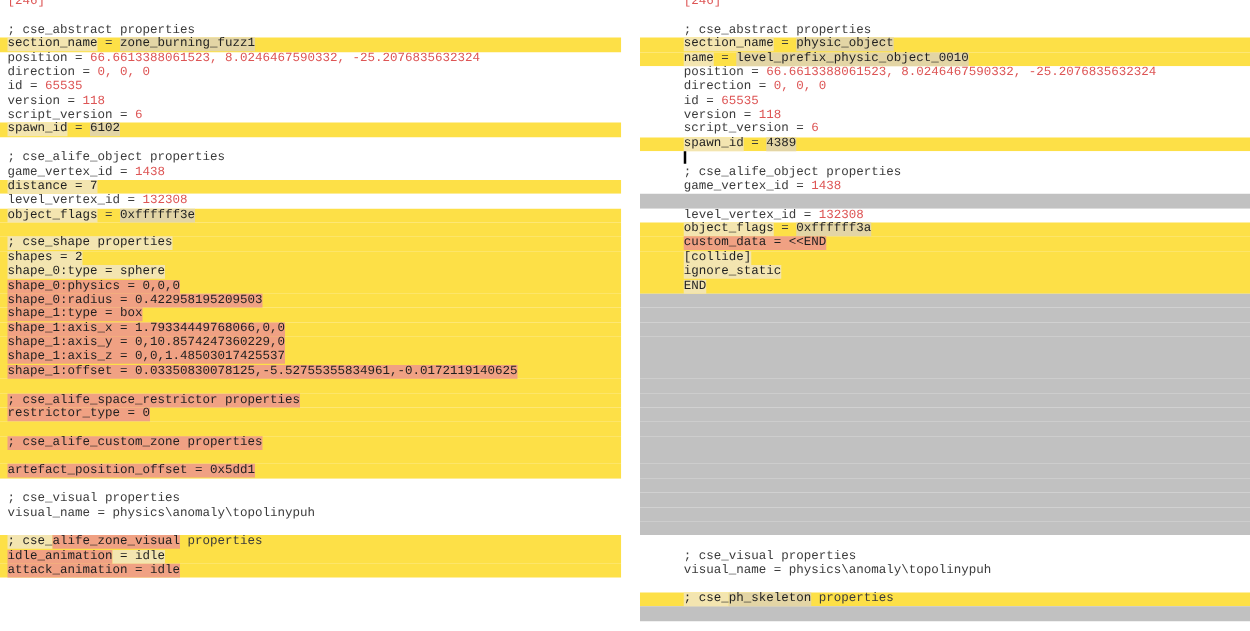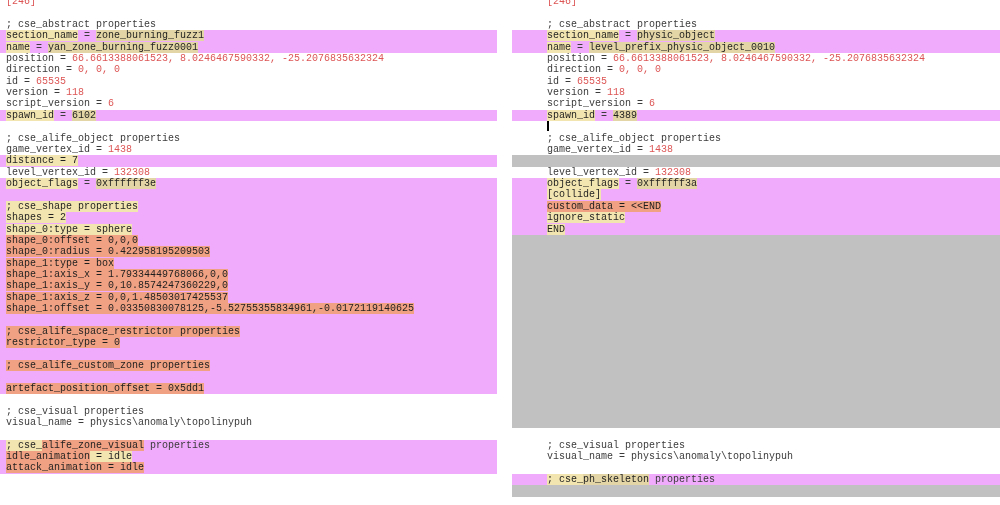--- a/index.html
+++ b/index.html
@@ -13,58 +13,57 @@
   #pane-left{left:0;width:497px;}
   #pane-right{left:512px;width:488px;}
   .sep{position:absolute;left:497px;top:0;width:15px;height:505px;background:#ffffff;}
   .line{
     height:11.375px;line-height:11.4px;white-space:pre;
     box-sizing:border-box;overflow:visible;
   }
   #pane-left .line{padding-left:6px;}
   #pane-right .line{padding-left:35px;}
   .bg-w{background:#ffffff;}
-  .bg-g{background:#f0abfc;}
+  .bg-g{background:#fde047;}
   .bg-gray{background:#c1c1c1;}
   .run-txt{color:#3b3b3b;}
   .run-red{color:#dd5555;}
   .run-tan{background:#f3e5b0;color:#1f1f1f;}
   .run-tan2{background:#e3d5a5;color:#1f1f1f;}
   .run-sal{background:#f0a183;color:#1f1f1f;}
   .caret{
     display:inline-block;width:1.5px;height:10px;
     background:#000;vertical-align:middle;
   }
 </style>
 </head>
 <body>
 
 <div class="pane" id="pane-left">
     <div class="line bg-w"><span class="run-red">[246]</span></div>
     <div class="line bg-w"></div>
     <div class="line bg-w"><span class="run-txt">; cse_abstract properties</span></div>
     <div class="line bg-g"><span class="run-tan">section_name</span><span class="run-txt"> = </span><span class="run-tan2">zone_burning_fuzz1</span></div>
-    <div class="line bg-g"><span class="run-tan">name</span><span class="run-txt"> = </span><span class="run-tan2">yan_zone_burning_fuzz0001</span></div>
     <div class="line bg-w"><span class="run-txt">position = </span><span class="run-red">66.6613388061523, 8.0246467590332, -25.2076835632324</span></div>
     <div class="line bg-w"><span class="run-txt">direction = </span><span class="run-red">0, 0, 0</span></div>
     <div class="line bg-w"><span class="run-txt">id = </span><span class="run-red">65535</span></div>
     <div class="line bg-w"><span class="run-txt">version = </span><span class="run-red">118</span></div>
     <div class="line bg-w"><span class="run-txt">script_version = </span><span class="run-red">6</span></div>
     <div class="line bg-g"><span class="run-tan">spawn_id</span><span class="run-txt"> = </span><span class="run-tan2">6102</span></div>
     <div class="line bg-w"></div>
     <div class="line bg-w"><span class="run-txt">; cse_alife_object properties</span></div>
     <div class="line bg-w"><span class="run-txt">game_vertex_id = </span><span class="run-red">1438</span></div>
     <div class="line bg-g"><span class="run-tan">distance = 7</span></div>
     <div class="line bg-w"><span class="run-txt">level_vertex_id = </span><span class="run-red">132308</span></div>
     <div class="line bg-g"><span class="run-tan">object_flags</span><span class="run-txt"> = </span><span class="run-tan2">0xffffff3e</span></div>
     <div class="line bg-g"></div>
     <div class="line bg-g"><span class="run-tan">; cse_shape properties</span></div>
     <div class="line bg-g"><span class="run-tan">shapes = 2</span></div>
     <div class="line bg-g"><span class="run-tan">shape_0:type = sphere</span></div>
-    <div class="line bg-g"><span class="run-sal">shape_0:offset = 0,0,0</span></div>
+    <div class="line bg-g"><span class="run-sal">shape_0:physics = 0,0,0</span></div>
     <div class="line bg-g"><span class="run-sal">shape_0:radius = 0.422958195209503</span></div>
     <div class="line bg-g"><span class="run-sal">shape_1:type = box</span></div>
     <div class="line bg-g"><span class="run-sal">shape_1:axis_x = 1.79334449768066,0,0</span></div>
     <div class="line bg-g"><span class="run-sal">shape_1:axis_y = 0,10.8574247360229,0</span></div>
     <div class="line bg-g"><span class="run-sal">shape_1:axis_z = 0,0,1.48503017425537</span></div>
     <div class="line bg-g"><span class="run-sal">shape_1:offset = 0.03350830078125,-5.52755355834961,-0.0172119140625</span></div>
     <div class="line bg-g"></div>
     <div class="line bg-g"><span class="run-sal">; cse_alife_space_restrictor properties</span></div>
     <div class="line bg-g"><span class="run-sal">restrictor_type = 0</span></div>
     <div class="line bg-g"></div>
@@ -93,22 +92,22 @@
     <div class="line bg-w"><span class="run-txt">id = </span><span class="run-red">65535</span></div>
     <div class="line bg-w"><span class="run-txt">version = </span><span class="run-red">118</span></div>
     <div class="line bg-w"><span class="run-txt">script_version = </span><span class="run-red">6</span></div>
     <div class="line bg-g"><span class="run-tan">spawn_id</span><span class="run-txt"> = </span><span class="run-tan2">4389</span></div>
     <div class="line bg-w"><span class="caret"></span></div>
     <div class="line bg-w"><span class="run-txt">; cse_alife_object properties</span></div>
     <div class="line bg-w"><span class="run-txt">game_vertex_id = </span><span class="run-red">1438</span></div>
     <div class="line bg-gray"></div>
     <div class="line bg-w"><span class="run-txt">level_vertex_id = </span><span class="run-red">132308</span></div>
     <div class="line bg-g"><span class="run-tan">object_flags</span><span class="run-txt"> = </span><span class="run-tan2">0xffffff3a</span></div>
+    <div class="line bg-g"><span class="run-sal">custom_data = &lt;&lt;END</span></div>
     <div class="line bg-g"><span class="run-tan">[collide]</span></div>
-    <div class="line bg-g"><span class="run-sal">custom_data = &lt;&lt;END</span></div>
     <div class="line bg-g"><span class="run-tan">ignore_static</span></div>
     <div class="line bg-g"><span class="run-tan">END</span></div>
     <div class="line bg-gray"></div>
     <div class="line bg-gray"></div>
     <div class="line bg-gray"></div>
     <div class="line bg-gray"></div>
     <div class="line bg-gray"></div>
     <div class="line bg-gray"></div>
     <div class="line bg-gray"></div>
     <div class="line bg-gray"></div>

